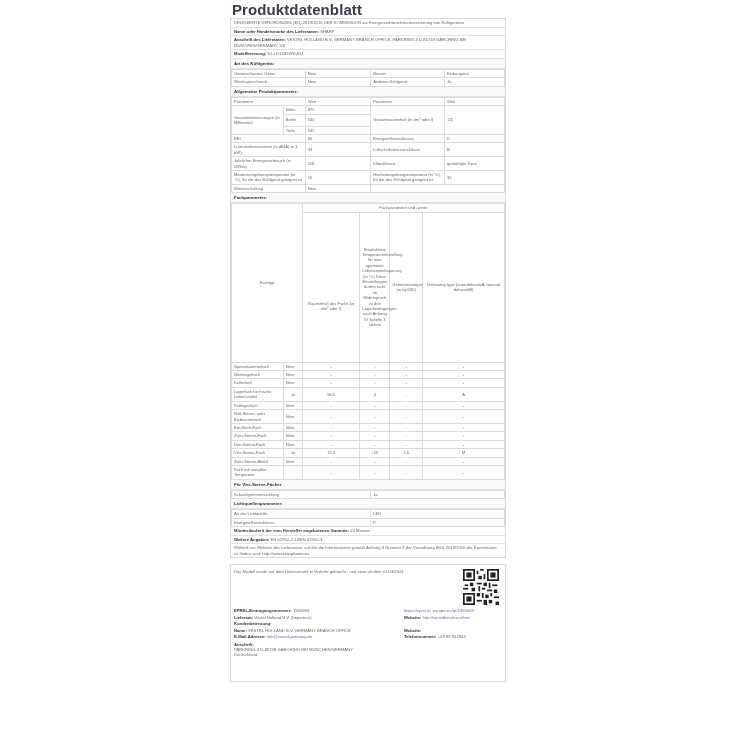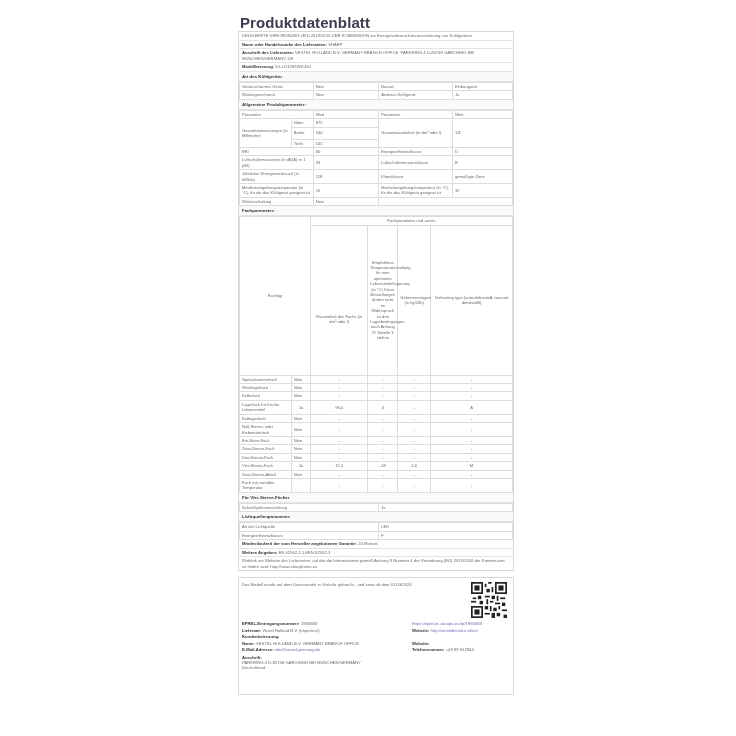--- a/index.html
+++ b/index.html
@@ -1,18 +1,18 @@
 <!DOCTYPE html>
 <html><head>
 <meta charset="utf-8">
 <style>
   * { box-sizing: border-box; margin: 0; padding: 0; }
   html, body { width: 736px; height: 736px; background: #ffffff; overflow: hidden; }
   body { font-family: "Liberation Sans", "DejaVu Sans", sans-serif; color: #555; position: relative; }
-  .page { position: absolute; left: 228px; top: 13px; width: 280px; margin-left: 8px; }
+  .page { position: absolute; left: 228px; top: 0; width: 280px; }
   .title { font-size: 15px; font-weight: bold; color: #3d3d4f; letter-spacing: 0.1px; padding: 2px 4px 0 4px; height: 18px; line-height: 16px; }
   .box { border: 1px solid #d8d8d8; margin: 0 2px; }
   .sm { font-size: 4.2px; line-height: 5.6px; color: #6a6a6a; }
   .lbl { font-weight: bold; color: #333; }
   .row { border-bottom: 1px solid #e2e2e2; padding: 1px 3px; }
   .sec { font-size: 4.4px; font-weight: bold; color: #333; padding: 2px 3px; border-bottom: 1px solid #e2e2e2; background: #fafafa; }
   table { border-collapse: collapse; width: 100%; table-layout: fixed; }
   td { border: 1px solid #dcdcdc; font-size: 4.1px; line-height: 5.4px; color: #6a6a6a; padding: 1px 2px; vertical-align: middle; }
   td.c { text-align: center; }
   .gap { height: 6px; }

